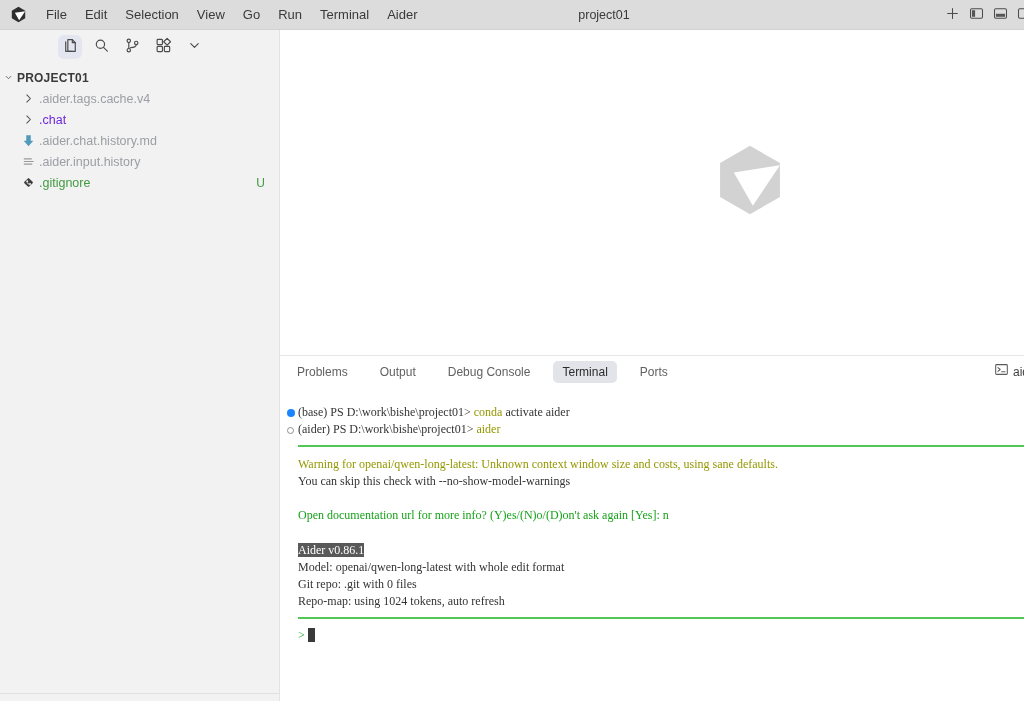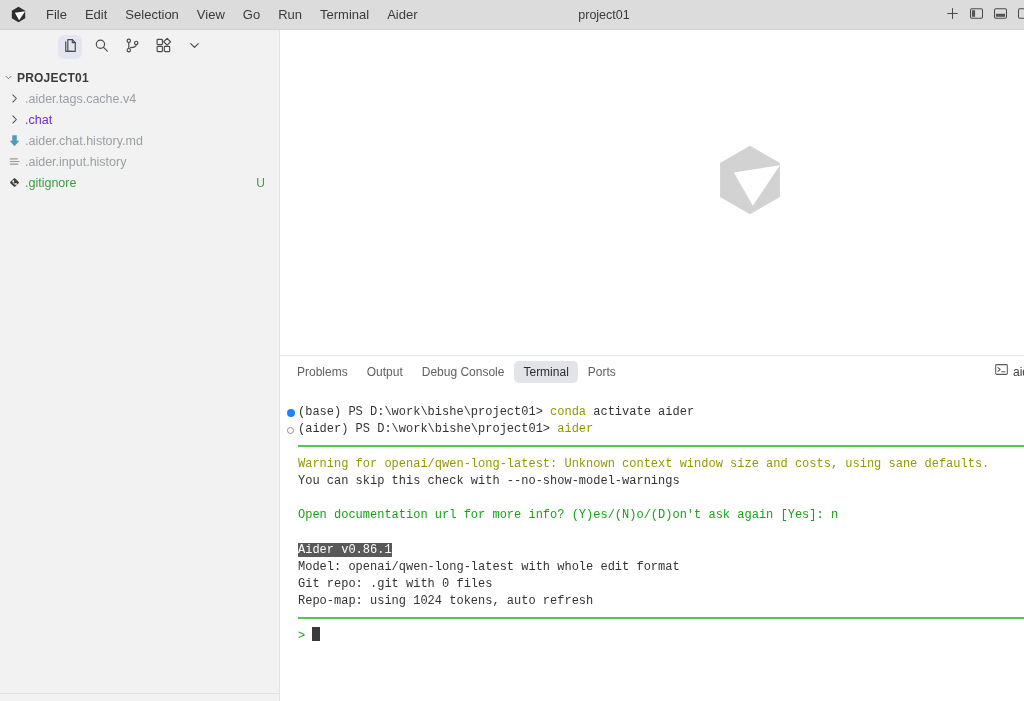--- a/index.html
+++ b/index.html
@@ -39,50 +39,50 @@
     height: 34px; display: flex; align-items: center; padding-left: 58px; gap: 7px;
   }
   .tool-btn { width: 24px; height: 24px; border-radius: 6px; display: flex; align-items: center; justify-content: center; }
   .tool-btn.active { background: #e3e5f1; }
   .tool-btn svg { width: 17px; height: 17px; }
 
   .file-tree { padding-top: 3px; font-size: 12.5px; }
   .tree-row { height: 21px; display: flex; align-items: center; position: relative; cursor: default; }
   .tree-row.root { padding-left: 3px; }
   .tree-row.root .tree-label { font-weight: bold; color: #3a3a3a; font-size: 12px; letter-spacing: .2px; }
-  .tree-row.child { padding-left: 6px; }
+  .tree-row.child { padding-left: 20px; }
   .tree-icon { width: 16px; height: 16px; flex: 0 0 16px; display: flex; align-items: center; justify-content: center; margin-right: 3px; }
   .tree-icon svg { width: 15px; height: 15px; }
   .tree-label { white-space: nowrap; }
   .tree-label.dim { color: var(--dim-gray); }
   .tree-label.normal { color: #6d28d9; }
   .tree-label.untracked { color: var(--git-green); }
   .tree-badge { position: absolute; right: 14px; color: var(--git-green); font-size: 12px; }
   .sidebar-divider { position: absolute; left: 0; right: 0; top: 663px; border-top: 1px solid #e0e0e0; }
 
   
   .editor { position: absolute; left: 280px; top: 30px; width: 744px; height: 325px; background: #fff; }
   .watermark { position: absolute; left: 432px; top: 112px; width: 76px; height: 80px; }
 
   
   .panel {
     position: absolute; left: 280px; top: 355px; width: 744px; height: 346px;
     background: #fff; border-top: 1px solid #e7e7e7;
   }
-  .panel-tabs { position: relative; height: 31px; display: flex; align-items: center; padding-left: 8px; gap: 1px; overflow: hidden; }
+  .panel-tabs { position: relative; height: 31px; display: flex; align-items: center; padding-left: 8px; gap: 14px; overflow: hidden; }
   .panel-tab { font-size: 12px; color: #616161; padding: 4px 9px; border-radius: 5px; white-space: nowrap; cursor: default; }
   .panel-tab.active { background: var(--active-tab-bg); color: #2b2b2b; }
   .panel-right { position: absolute; left: 714px; top: 0; height: 31px; display: flex; align-items: center; gap: 4px; }
   .panel-right svg { width: 15px; height: 15px; }
   .terminal-name { font-size: 12px; color: #424242; white-space: nowrap; }
 
   
   .terminal {
     position: relative; padding: 17px 0 0 18px;
-    font-family: Liberation Mono, monospace; font-size: 12px; line-height: 17.2px;
+    font-family: Liberation Serif, serif; font-size: 12px; line-height: 17.2px;
     color: var(--term-fg);
   }
   .term-line { white-space: pre; position: relative; height: 17.2px; }
   .gutter-dot { position: absolute; left: -11px; top: 5px; width: 8px; height: 8px; border-radius: 50%; }
   .gutter-dot.filled { background: var(--gutter-blue); }
   .gutter-dot.open { width: 7px; height: 7px; border: 1.2px solid #8f8f8f; background: transparent; top: 5.5px; }
   .seg-yellow { color: var(--ansi-yellow); }
   .seg-green { color: var(--ansi-green); margin-top: 39px; }
   .seg-fg { color: var(--term-fg); }
   .seg-inverse { background: var(--inverse-bg); color: var(--inverse-fg); }

